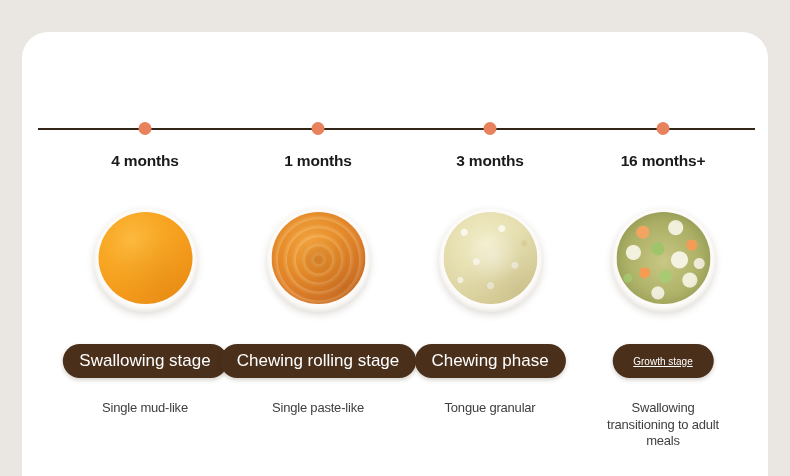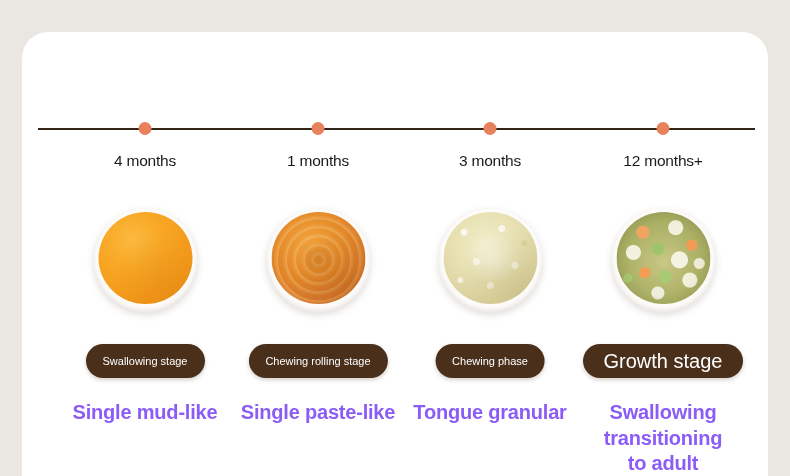--- a/index.html
+++ b/index.html
@@ -43,21 +43,21 @@
     position:absolute;
     top:0;
     width:173px;
     transform:translateX(-50%);
     text-align:center;
   }
   .month-label {
     position:absolute;
     top:120px; left:0; width:100%;
     font-size:15.5px;
-    font-weight:normal;
+    font-weight:bold;
     color:#1A1A1A;
     letter-spacing:-.2px;
   }
 
   
   .bowl-wrap {
     position:absolute;
     top:176px; left:50%;
     transform:translateX(-50%);
     width:104px; height:104px;
@@ -144,35 +144,35 @@
   .badge {
     position:absolute;
     top:312px; left:50%;
     transform:translateX(-50%);
     background:#4A2F1B;
     color:#FFFFFF;
     border-radius:999px;
     height:34px;
     display:flex; align-items:center; justify-content:center;
     padding:10px 17px;
-    font-size:11px;
+    font-size:17px;
     white-space:nowrap;
     box-shadow:0 2px 4px rgba(60,40,22,.22);
   }
-  .badge.big { font-size:20px; padding:0 21px; }
+  .badge.big { font-size:10px; padding:0 21px;text-decoration:underline; }
 
   
   .caption {
     position:absolute;
     top:368px; left:50%;
     transform:translateX(-50%);
     width:160px;
-    font-size:20px;
-    font-weight:bold;
-    color:#8b5cf6;
+    font-size:13px;
+    font-weight:normal;
+    color:#404040;
     line-height:1.28;
     letter-spacing:-.2px;
   }
 </style>
 </head>
 <body>
 
 <div id="card">
 
   <div id="timeline-axis"></div>
@@ -206,21 +206,21 @@
     <div class="month-label">3 months</div>
     <div class="bowl-wrap">
       <div class="bowl"></div>
       <div class="food f3"></div>
     </div>
     <div class="badge">Chewing phase</div>
     <div class="caption">Tongue granular</div>
   </div>
 
   <div class="col" style="left:641px;">
-    <div class="month-label">12 months+</div>
+    <div class="month-label">16 months+</div>
     <div class="bowl-wrap">
       <div class="bowl"></div>
       <div class="food f4"></div>
     </div>
     <div class="badge big">Growth stage</div>
     <div class="caption" style="width:120px;">Swallowing transitioning to adult meals</div>
   </div>
 
 </div>
 

